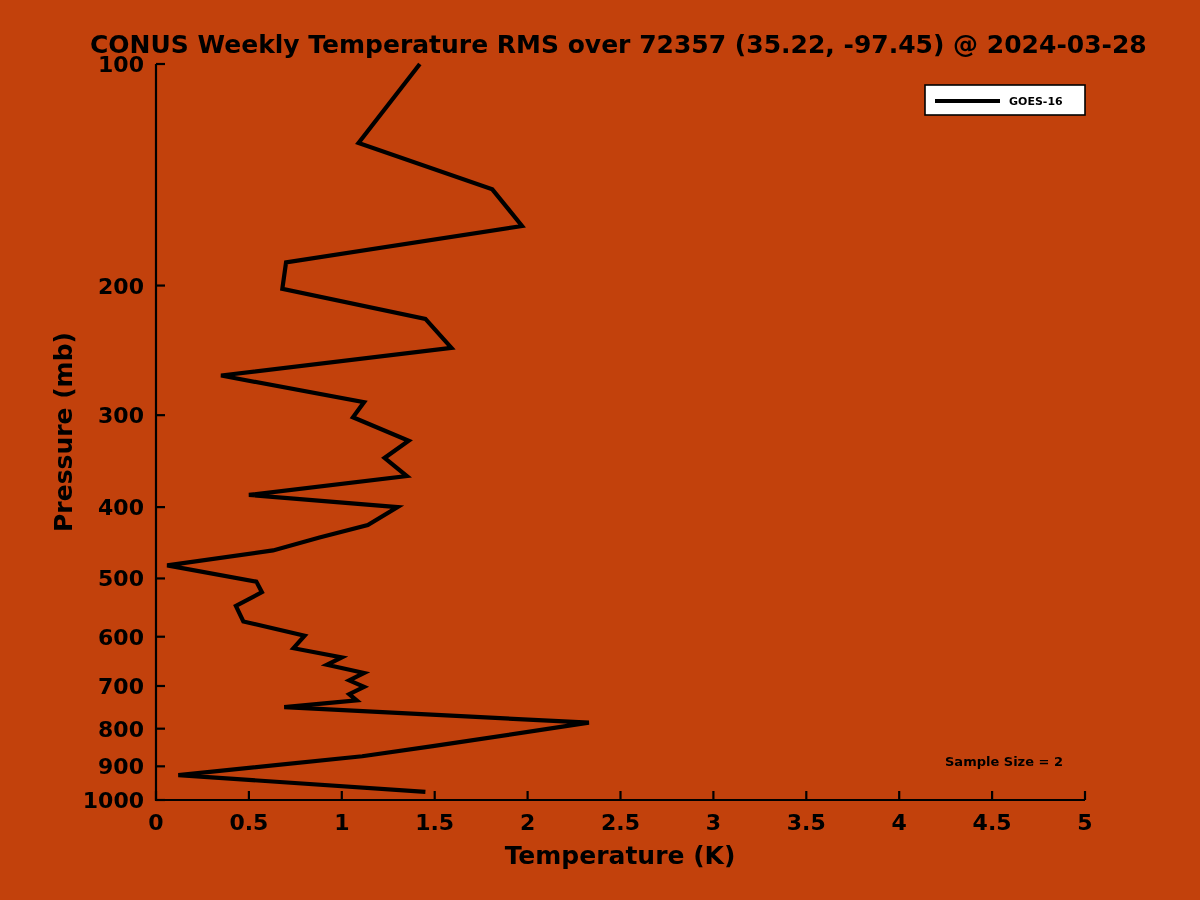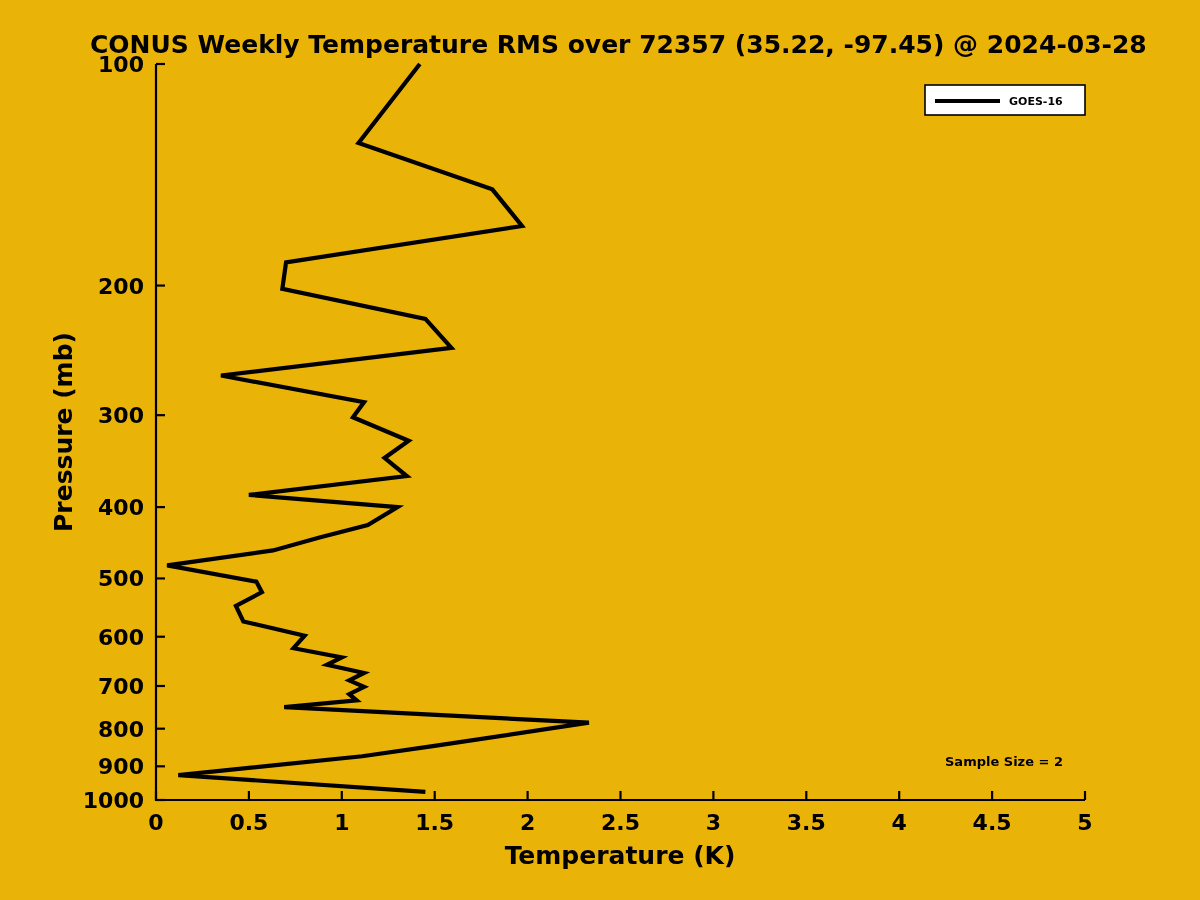--- a/index.html
+++ b/index.html
@@ -10,21 +10,21 @@
   body {
     width: 1200px;
     height: 900px;
     font-family: "DejaVu Sans", sans-serif;
     overflow: hidden;
   }
   #figure {
     position: relative;
     width: 1200px;
     height: 900px;
-    background: #eab308;
+    background: #c2410c;
   }
   #plot-svg {
     position: absolute;
     top: 0;
     left: 0;
     width: 1200px;
     height: 900px;
   }
   .chart-title {
     font-family: "DejaVu Sans", sans-serif;

